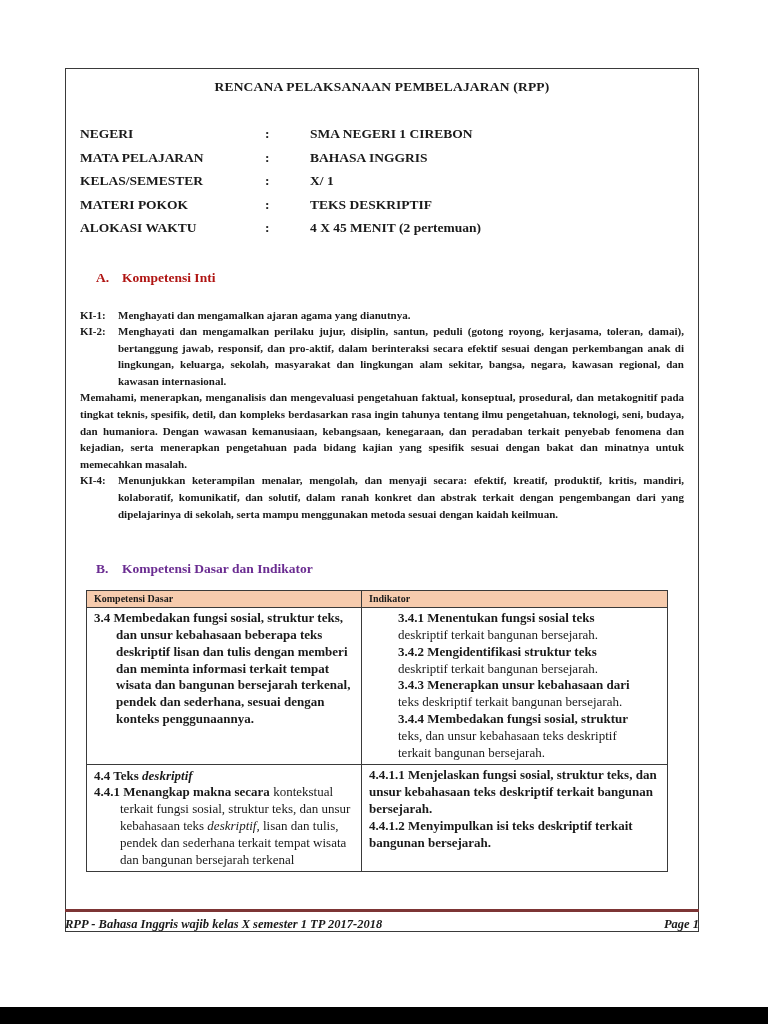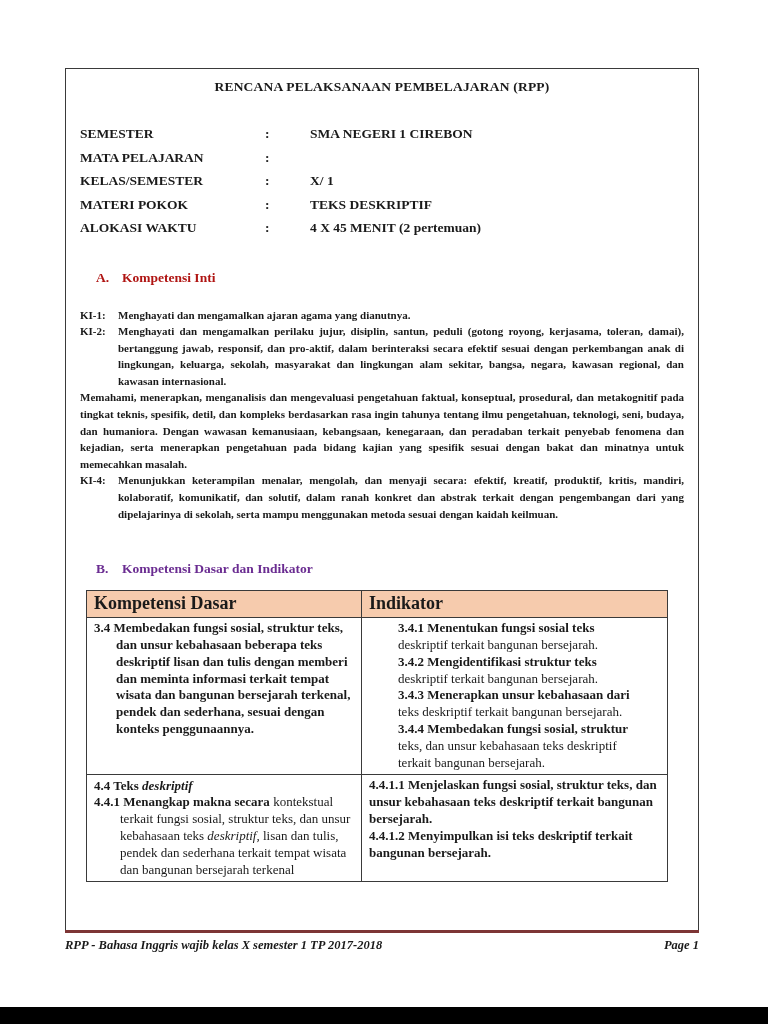--- a/index.html
+++ b/index.html
@@ -35,57 +35,58 @@
   .ki-item{display:flex;}
   .ki-label{width:38px;flex-shrink:0;line-height:16.6px;}
   .ki-text{flex:1;margin:0;text-align:justify;line-height:16.6px;}
   table.kd-table{
     width:582px;margin:13px 0 0 6px;border-collapse:collapse;font-size:13px;table-layout:fixed;
   }
   .kd-table th,.kd-table td{
     border:1.4px solid #3a3a3a;vertical-align:top;padding:2px 7px 3px 7px;text-align:left;
   }
   .kd-table th{
-    background:var(--table_header_bg);font-weight:bold;font-size:18px;
+    background:var(--table_header_bg);font-weight:bold;font-size:10px;
   }
   .col-kd{width:275px;}
   .hang{font-weight:bold;line-height:16.8px;text-indent:-22px;padding-left:22px;}
   .ind{line-height:16.8px;padding-right:18px;margin-left:29px;}
   .bb{font-weight:bold;}
   .it{font-style:italic;}
   .kd2-title{font-weight:bold;line-height:17px;}
   .kd2-sub{line-height:16.8px;text-indent:-26px;padding-left:26px;}
   .cell-center{padding-top:24px;}
   .ind-bold{font-weight:bold;line-height:16.8px;}
-  .footer{position:absolute;left:65px;top:930px;width:634px;}
+  .footer{position:absolute;left:65px;top:909px;width:634px;}
   .footer-rule{
     height:3px;border-top:2.5px solid var(--footer_rule);border-bottom:1px solid var(--footer_rule);
   }
   .footer-row{
     display:flex;justify-content:space-between;margin-top:5px;
     font-style:italic;font-weight:bold;font-size:12.5px;
   }
   .bottom-bar{position:absolute;left:0;bottom:0;width:768px;height:17px;background:#000;}
 </style>
 </head>
 <body>
 
 <div class="content-box">
 
   <div class="doc-title">RENCANA PELAKSANAAN PEMBELAJARAN (RPP)</div>
 
   <div class="meta">
     <div class="meta-row">
-      <span class="m-label">SEMESTER</span>
+      <span class="m-label">NEGERI</span>
       <span class="m-colon">:</span>
       <span class="m-value">SMA NEGERI 1 CIREBON</span>
     </div>
     <div class="meta-row">
       <span class="m-label">MATA PELAJARAN</span>
       <span class="m-colon">:</span>
+      <span class="m-value">BAHASA INGGRIS</span>
     </div>
     <div class="meta-row">
       <span class="m-label">KELAS/SEMESTER</span>
       <span class="m-colon">:</span>
       <span class="m-value">X/ 1</span>
     </div>
     <div class="meta-row">
       <span class="m-label">MATERI POKOK</span>
       <span class="m-colon">:</span>
       <span class="m-value">TEKS DESKRIPTIF</span>

